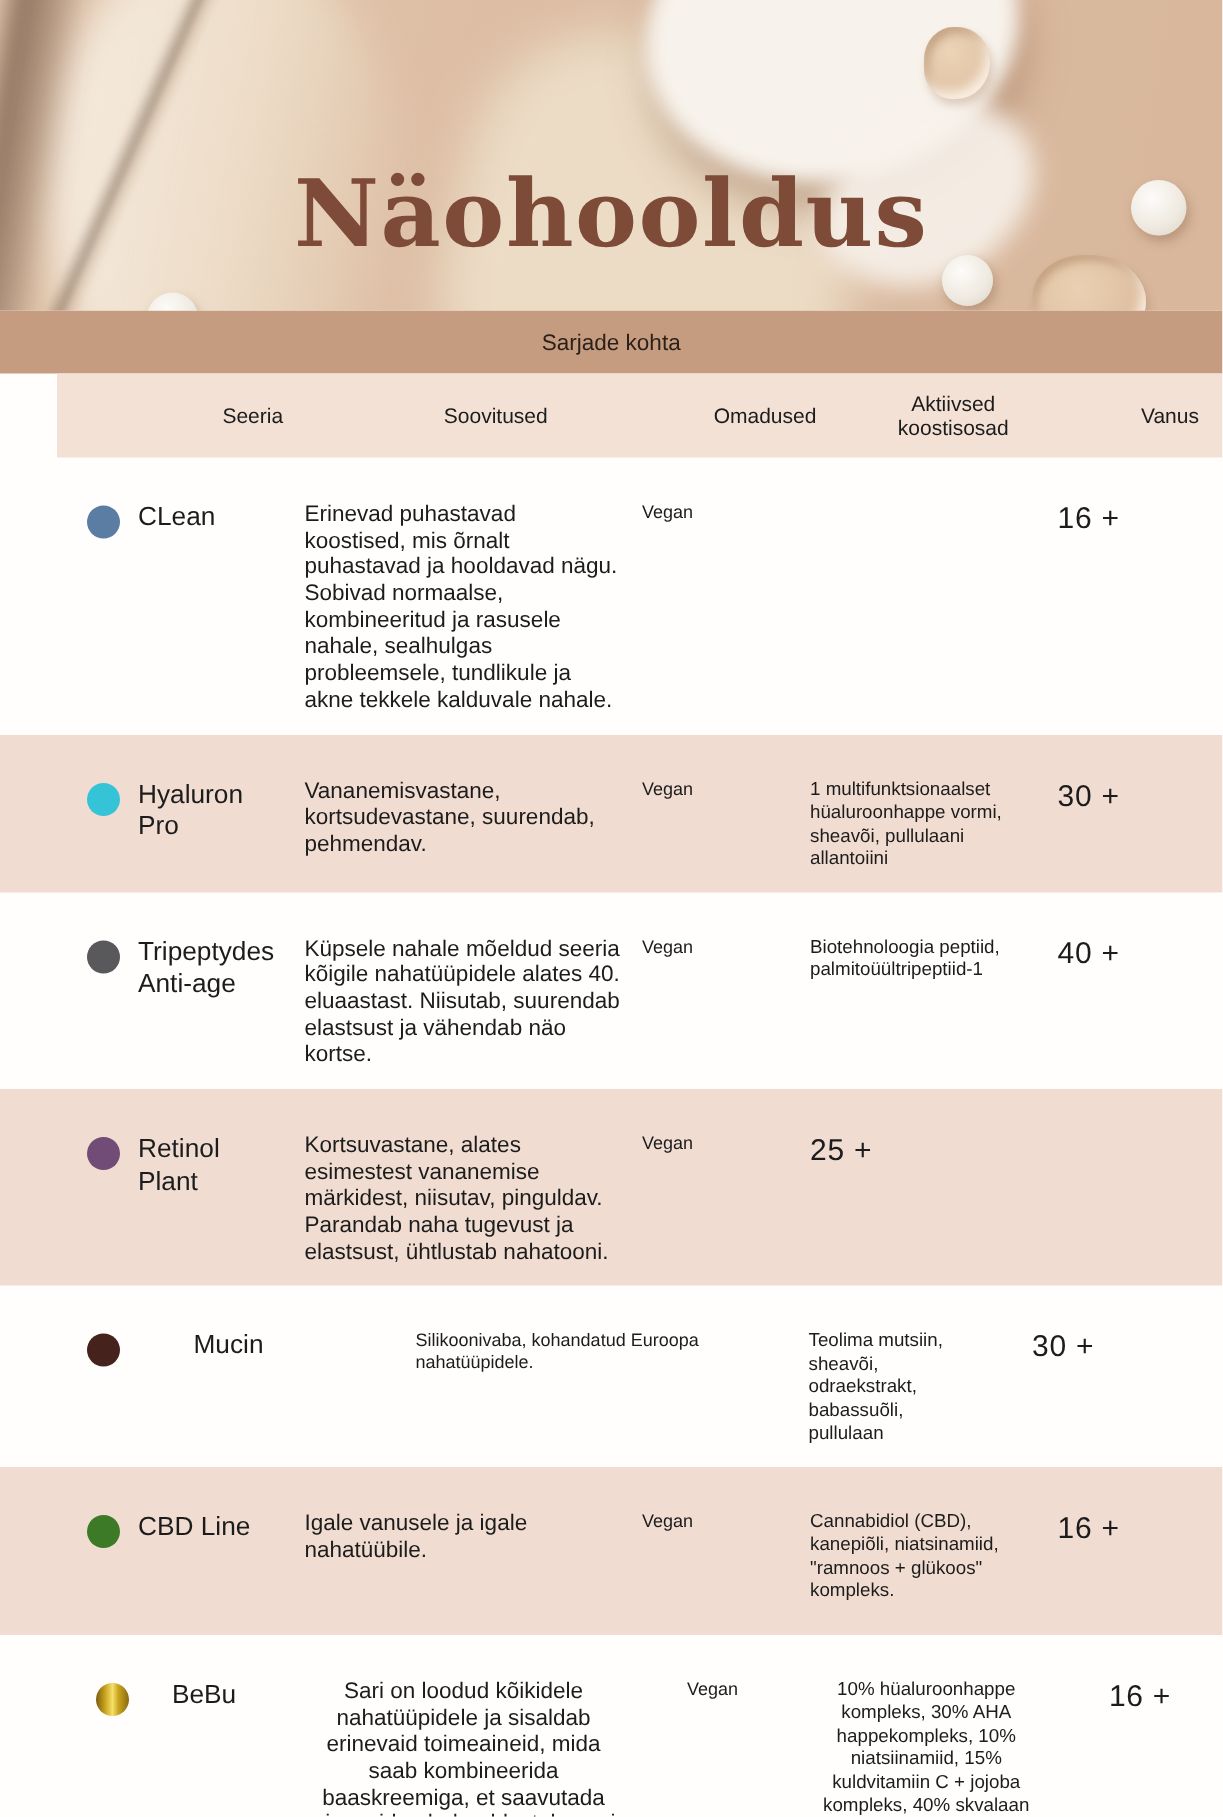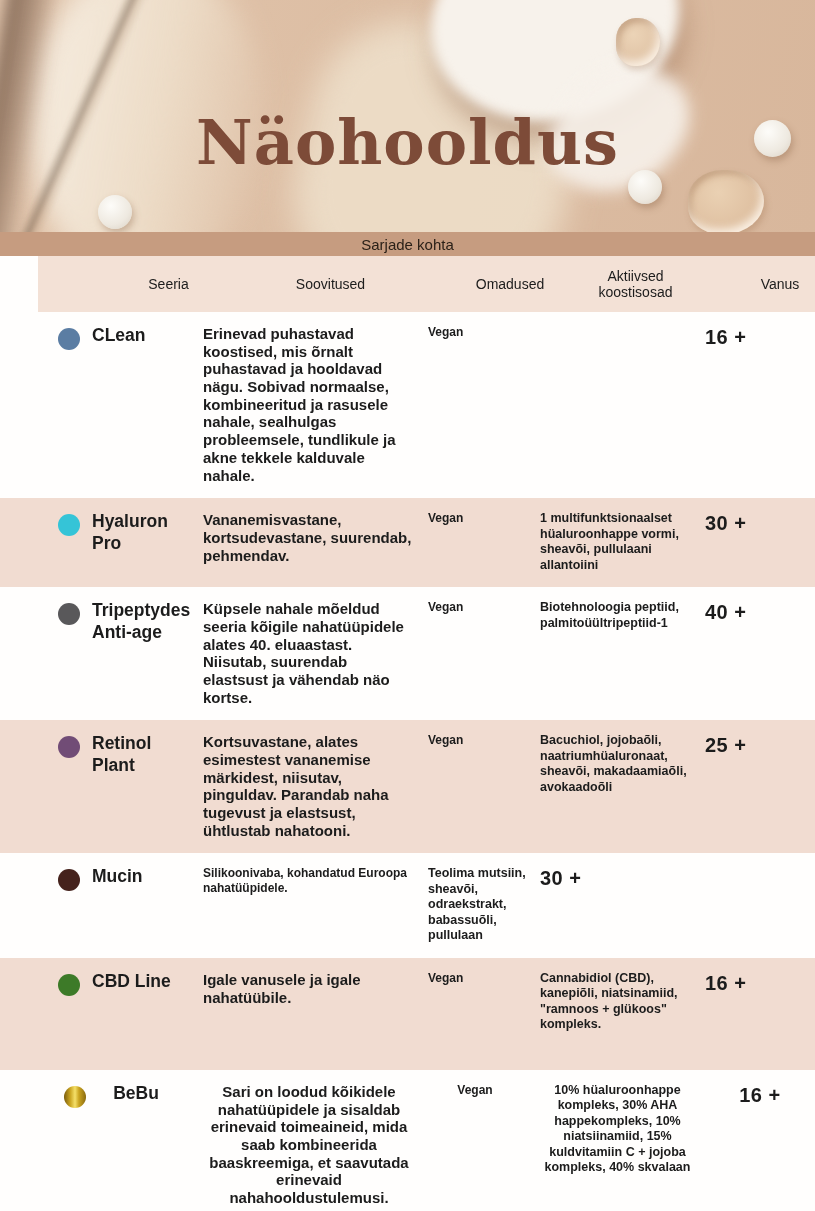--- a/index.html
+++ b/index.html
@@ -16,21 +16,21 @@
     width:815px;height:1211px;
     background:#fffefd;
     font-family:"Liberation Sans",sans-serif;
     color:var(--text-color);
     overflow:hidden;
     position:relative;
   }
 
   
   .hero{
-    position:relative;height:232px;overflow:hidden;
+    position:relative;height:207px;overflow:hidden;
     background:linear-gradient(100deg,#e2c6ad 0%,#dcbda3 45%,#d8b79c 100%);
   }
   .hero .smear-light{
     position:absolute;left:34px;top:-40px;width:230px;height:320px;
     background:linear-gradient(95deg,rgba(247,239,227,.95),rgba(240,226,206,.8) 55%,rgba(230,209,186,0));
     border-radius:45% 55% 50% 50%;filter:blur(13px);transform:rotate(6deg);
   }
   .hero .smear-shadow-left{
     position:absolute;left:-18px;top:-60px;width:52px;height:430px;
     background:linear-gradient(90deg,rgba(74,48,33,.6),rgba(84,55,38,.35) 55%,rgba(84,55,38,0));
@@ -68,21 +68,21 @@
   }
   .hero-title{
     position:absolute;left:0;right:0;top:106px;text-align:center;
     font-family:"DejaVu Serif","Liberation Serif",serif;
     font-weight:700;font-size:62px;letter-spacing:1px;
     color:var(--title-color);
   }
 
   
   .band{
-    height:24px;background:var(--band-bg);
+    height:42px;background:var(--band-bg);
     display:flex;align-items:center;justify-content:center;
     font-size:15px;color:#2b2118;
   }
 
   
   .grid-cols{
     display:grid;
     grid-template-columns:34px 111px 225px 112px 165px 1fr;
     padding-left:58px;
   }
@@ -91,27 +91,27 @@
     min-height:56px;align-items:center;
     font-size:14px;line-height:1.15;margin-left:38px;
   }
   .table-header .h{text-align:center;}
   .h-seeria{grid-column:1/3;}
   .h-soovitused{padding-right:46px;}
   .h-omadused{padding-right:24px;}
   .h-aktiivsed{padding-right:50px;}
   .h-vanus{text-align:left;padding-left:2px;}
 
-  .row{align-items:start;padding-top:13px;padding-bottom:14px;font-weight:bold;}
+  .row{align-items:start;padding-top:29px;padding-bottom:14px;}
   .row.alt{background:var(--row-alt-bg);}
   .row:nth-child(1){min-height:167px;}
   .row:nth-child(2){min-height:81px;}
   .row:nth-child(3){min-height:118px;}
   .row:nth-child(4){min-height:121px;}
-  .row:nth-child(5){min-height:98px;}
+  .row:nth-child(5){min-height:98px;gap:37px;}
   .row:nth-child(6){min-height:112px;}
   .row:nth-child(7){min-height:145px;text-align:center;}
 
   .dot{width:22px;height:22px;border-radius:50%;display:inline-block;margin-top:3px;}
   .cell-name{font-size:17.5px;line-height:1.25;padding-right:23px;}
   .cell-rec{font-size:15px;line-height:1.18;padding-right:13px;}
   .cell-props{font-size:12px;line-height:1.22;padding-right:18px;}
   .cell-actives{font-size:12.5px;line-height:1.24;padding-right:10px;}
   .cell-age{font-size:20px;letter-spacing:.5px;margin-top:1px;}
 
@@ -175,21 +175,20 @@
     <div class="cell-props">Vegan</div>
     <div class="cell-actives">Biotehnoloogia peptiid, palmitoüültripeptiid-1</div>
     <div class="cell-age">40 +</div>
   </div>
 
   <div class="grid-cols row alt">
     <div><span class="dot" style="background: rgb(113, 76, 118);"></span></div>
     <div class="cell-name">Retinol Plant</div>
     <div class="cell-rec">Kortsuvastane, alates esimestest vananemise märkidest, niisutav, pinguldav.  Parandab naha tugevust ja elastsust, ühtlustab nahatooni.</div>
     <div class="cell-props">Vegan</div>
-    <div class="cell-actives">Bacuchiol, jojobaõli, naatriumhüaluronaat, sheavõi, makadaamiaõli, avokaadoõli</div>
     <div class="cell-age">25 +</div>
   </div>
 
   <div class="grid-cols row">
     <div><span class="dot" style="background: rgb(69, 34, 28);"></span></div>
     <div class="cell-name">Mucin</div>
     <div class="cell-props">Silikoonivaba, kohandatud Euroopa nahatüüpidele.</div>
     <div class="cell-actives">Teolima mutsiin, sheavõi, odraekstrakt, babassuõli, pullulaan</div>
     <div class="cell-age">30 +</div>
   </div>

